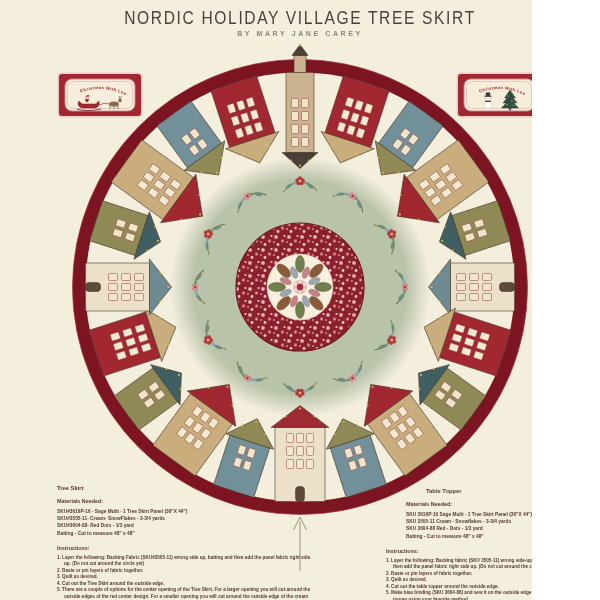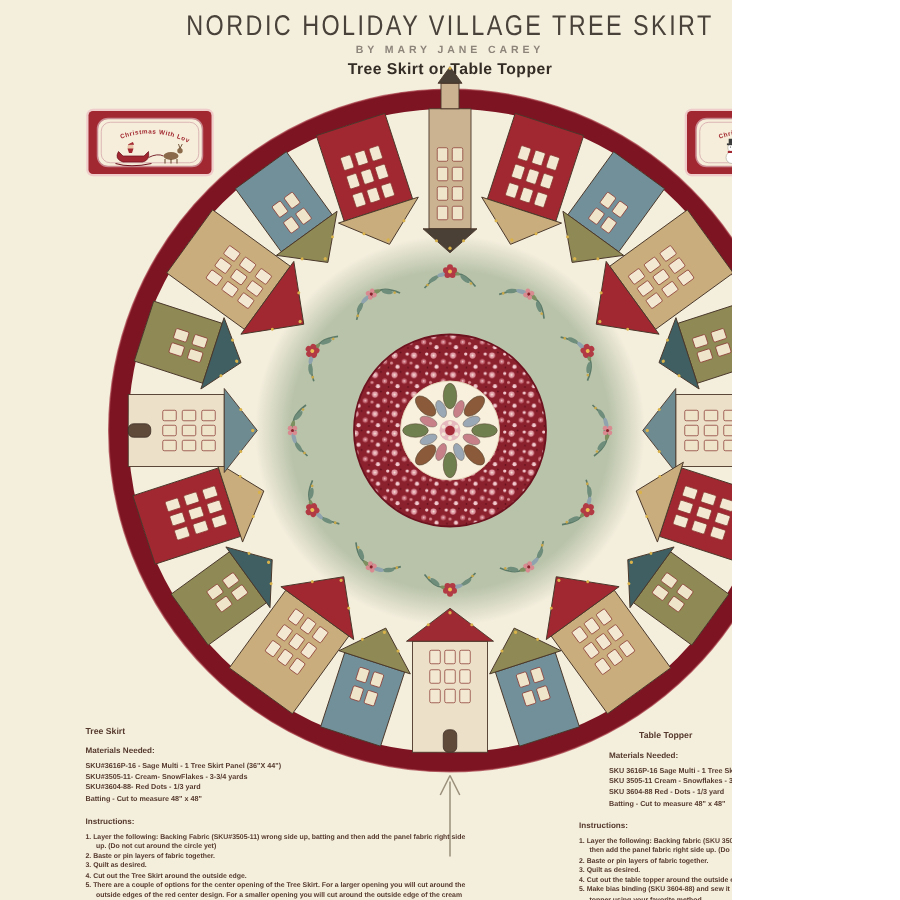--- a/index.html
+++ b/index.html
@@ -1,16 +1,16 @@
 <!DOCTYPE html>
 <html><head>
 <meta charset="utf-8">
 <style>
   html,body{margin:0;padding:0;}
-  .page{position:relative;width:488px;height:600px;background:#f4eedd;overflow:hidden;
+  .page{position:relative;width:532px;height:600px;background:#f4eedd;overflow:hidden;
         font-family:"Liberation Sans",sans-serif;}
   .hdr{position:absolute;left:0;width:600px;text-align:center;}
   .title{top:7px;font-size:19px;color:#49423a;letter-spacing:2px;transform:scaleX(.82);
          transform-origin:50% 50%;font-weight:400;}
   .byline{top:30px;font-size:7px;letter-spacing:2.6px;color:#8d857a;font-weight:bold;}
   .subtitle{top:40px;font-size:10.5px;font-weight:bold;color:#332d26;letter-spacing:.3px;}
   .corner-label{position:absolute;top:74px;width:82px;height:42px;background:#a12730;
         border-radius:3px;box-shadow:0 0 0 1.5px rgba(238,200,198,.9);}
   .corner-label.left{left:59px;} .corner-label.right{left:458px;}
   .corner-label svg{display:block;width:82px;height:42px;}
@@ -27,21 +27,20 @@
   .mat-line{font-size:4.8px;font-weight:bold;line-height:1.5;}
   .ins-item{font-size:4.6px;font-weight:bold;line-height:1.42;padding-left:7px;text-indent:-7px;}
 </style>
 </head>
 <body>
 
 <div class="page">
 
   <div class="hdr title">NORDIC HOLIDAY VILLAGE TREE SKIRT</div>
   <div class="hdr byline">BY MARY JANE CAREY</div>
-  <div class="hdr subtitle">Tree Skirt or Table Topper</div>
 
   <div class="corner-label left">
     <svg viewBox="0 0 82 42">
       <defs>
           <path id="arcL" d="M 16 21 Q 41 9 66 21"></path>
         </defs>
       <rect x="6" y="5" width="70" height="32" rx="7" fill="#f6eeda" stroke="#c88a90" stroke-width="1"></rect>
       <rect x="8.5" y="7.5" width="65" height="27" rx="6" fill="none" stroke="#d8aeb0" stroke-width="0.6"></rect>
       <text font-size="4.2" font-weight="bold" fill="#a12730" letter-spacing="0.4">
         <textPath href="#arcL" startOffset="6">Christmas With Love</textPath>

